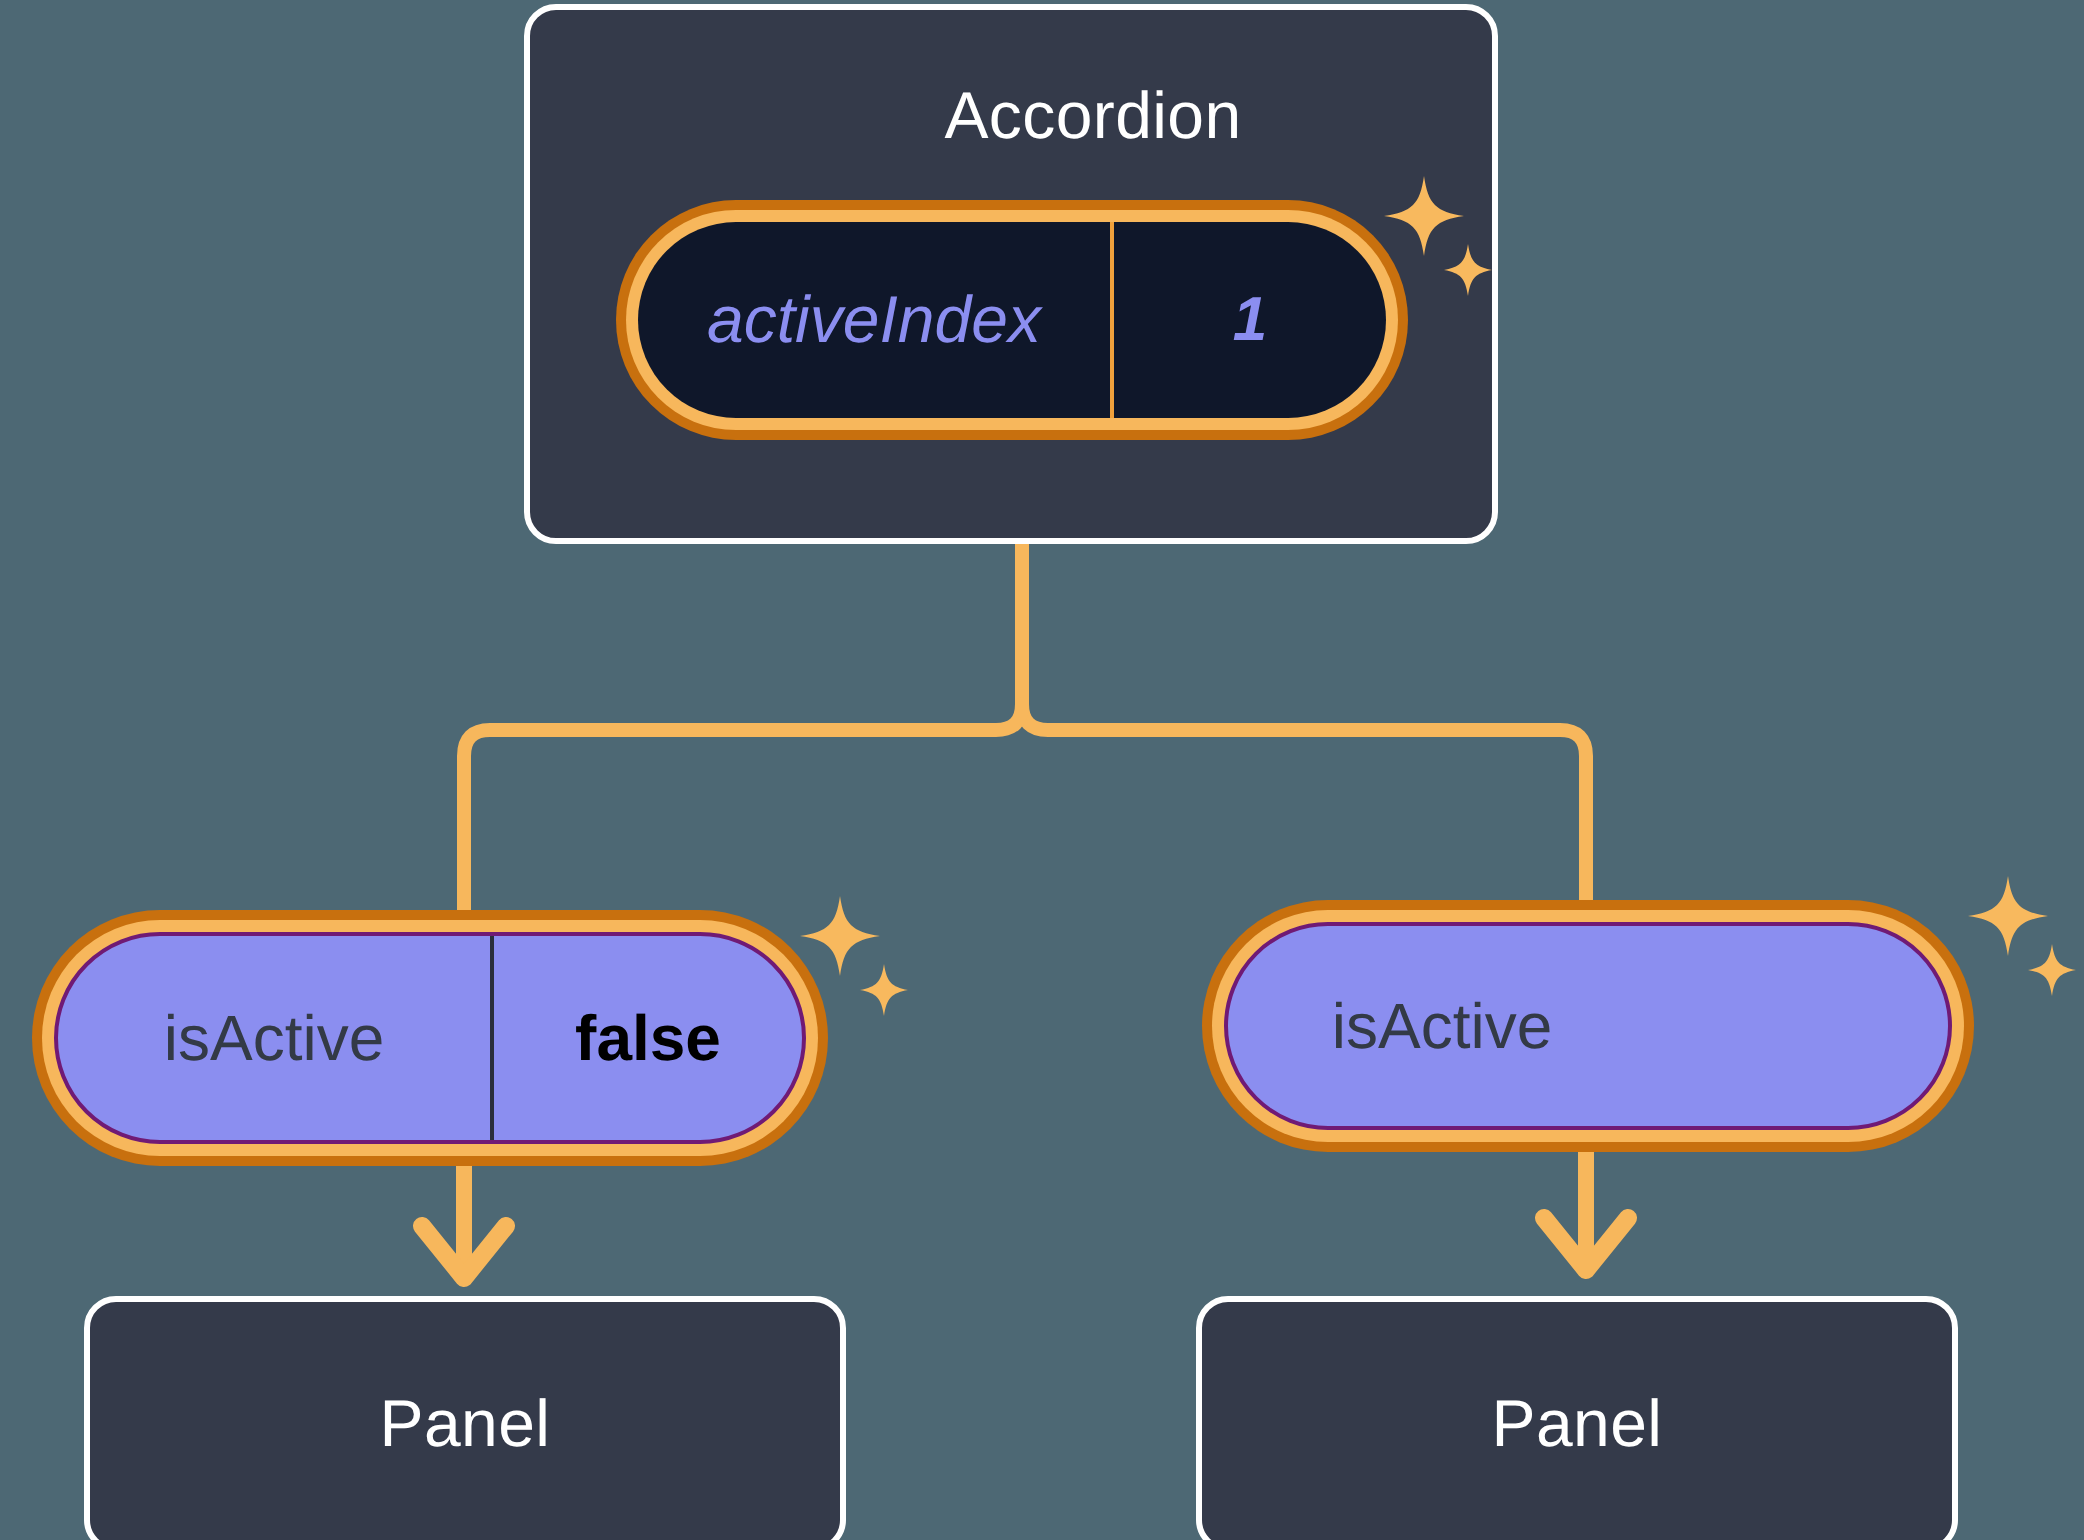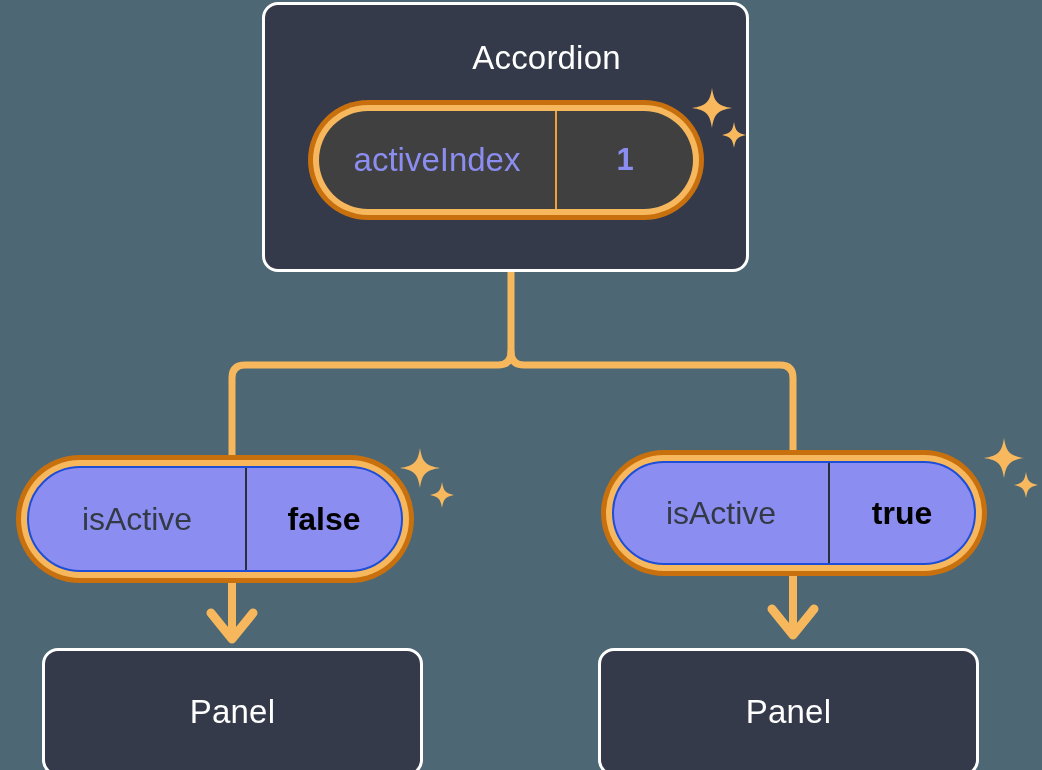--- a/index.html
+++ b/index.html
@@ -113,38 +113,39 @@
   .pill-val { font-weight: 700; }
 
   
   #accordion-pill {
     left: 308px;
     top: 100px;
     width: 396px;
     height: 120px;
   }
   #accordion-pill .pill-body {
-    background: #404040;
+    background: #0f172a;
+    font-style: italic;
   }
   #accordion-pill .pill-key {
     flex: 0 0 236px;
     color: #8b8ef0;
     font-size: 33px;
   }
   #accordion-pill .pill-val {
     flex: 1;
     color: #8b8ef0;
     font-size: 31px;
     border-left: 2px solid #f0a13c;
   }
 
   
   .leaf-pill .pill-body {
     background: #8b8ef0;
-    border: 2px solid #1d4ed8;
+    border: 2px solid #701a75;
   }
   .leaf-pill .pill-key {
     color: #333a46;
     font-size: 32px;
   }
   .leaf-pill .pill-val {
     color: #000000;
     font-size: 32px;
     border-left: 2px solid #2b2f3b;
   }
@@ -231,21 +232,20 @@
   </svg>
 
   <div id="panel-box-left" class="node-box panel-box">
     <div class="node-title">Panel</div>
   </div>
 
   <div id="leaf-pill-right" class="state-pill leaf-pill">
     <div class="ring-inner">
       <div class="pill-body">
         <div class="pill-key">isActive</div>
-        <div class="pill-val">true</div>
       </div>
     </div>
   </div>
 
   <svg id="sparkle-right" class="sparkle-group" width="64" height="72" viewBox="0 0 64 72">
     <path d="M 24 4 C 26 18 30 22 44 24 C 30 26 26 30 24 44 C 22 30 18 26 4 24 C 18 22 22 18 24 4 Z" fill="#f8b95e"></path>
     <path d="M 46 38 C 47.4 47 49.6 49.4 58 51 C 49.6 52.6 47.4 55 46 64 C 44.6 55 42.4 52.6 34 51 C 42.4 49.4 44.6 47 46 38 Z" fill="#f8b95e"></path>
   </svg>
 
   <div id="panel-box-right" class="node-box panel-box">

